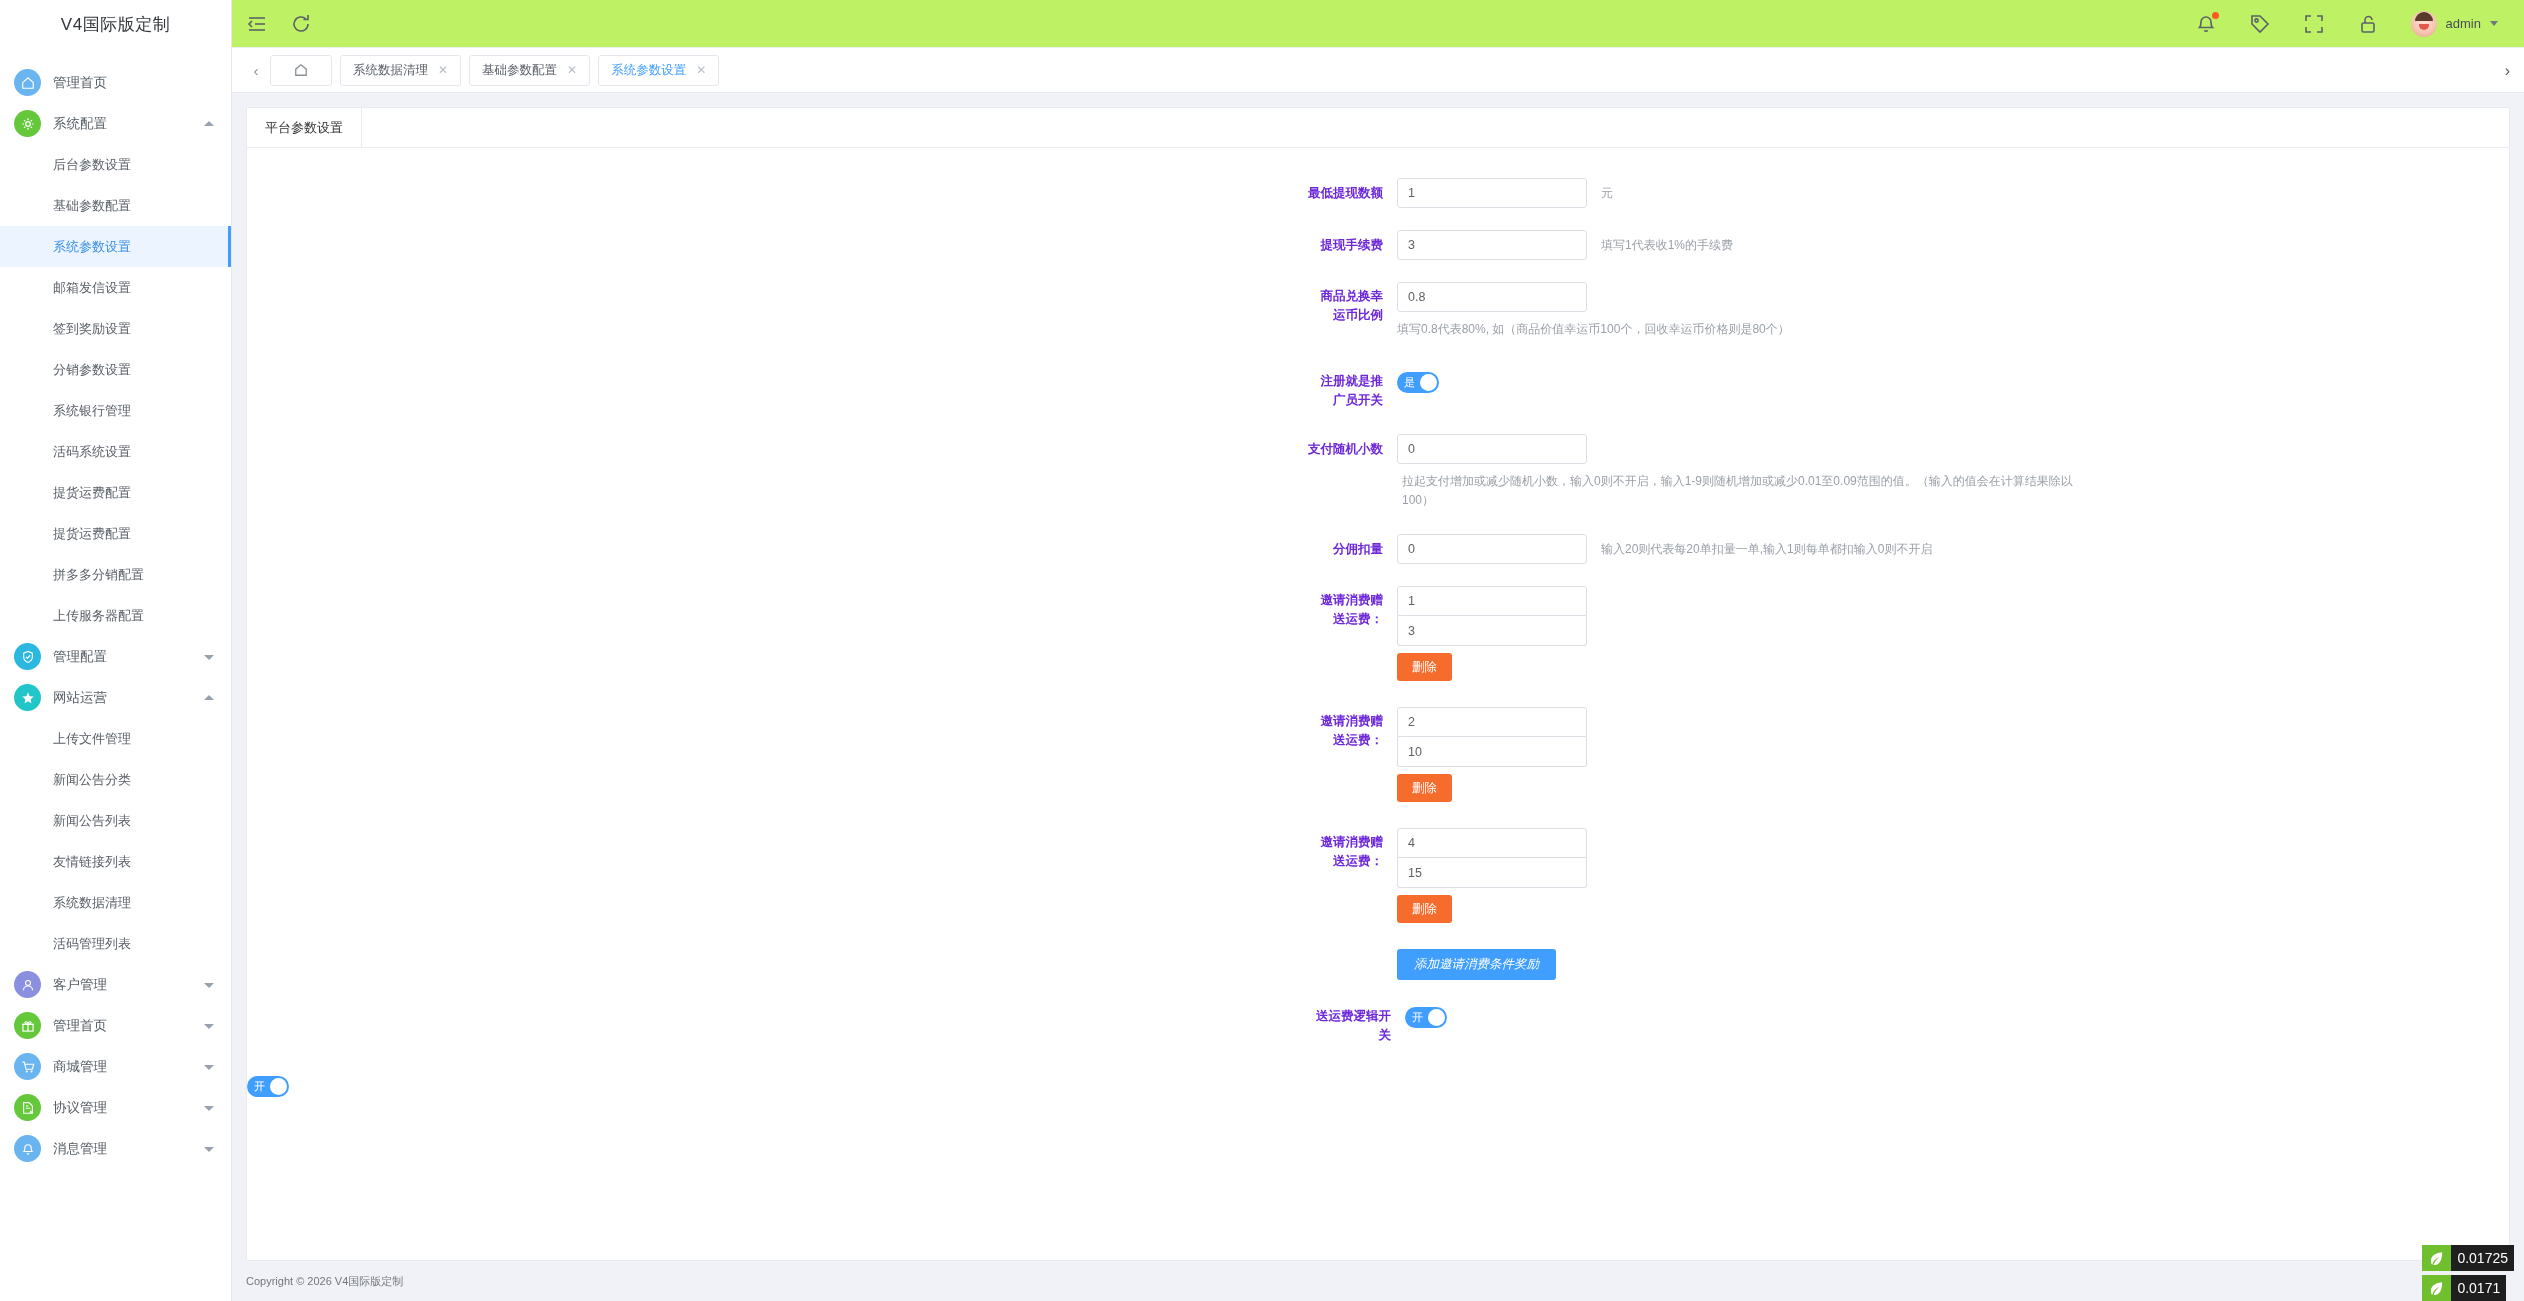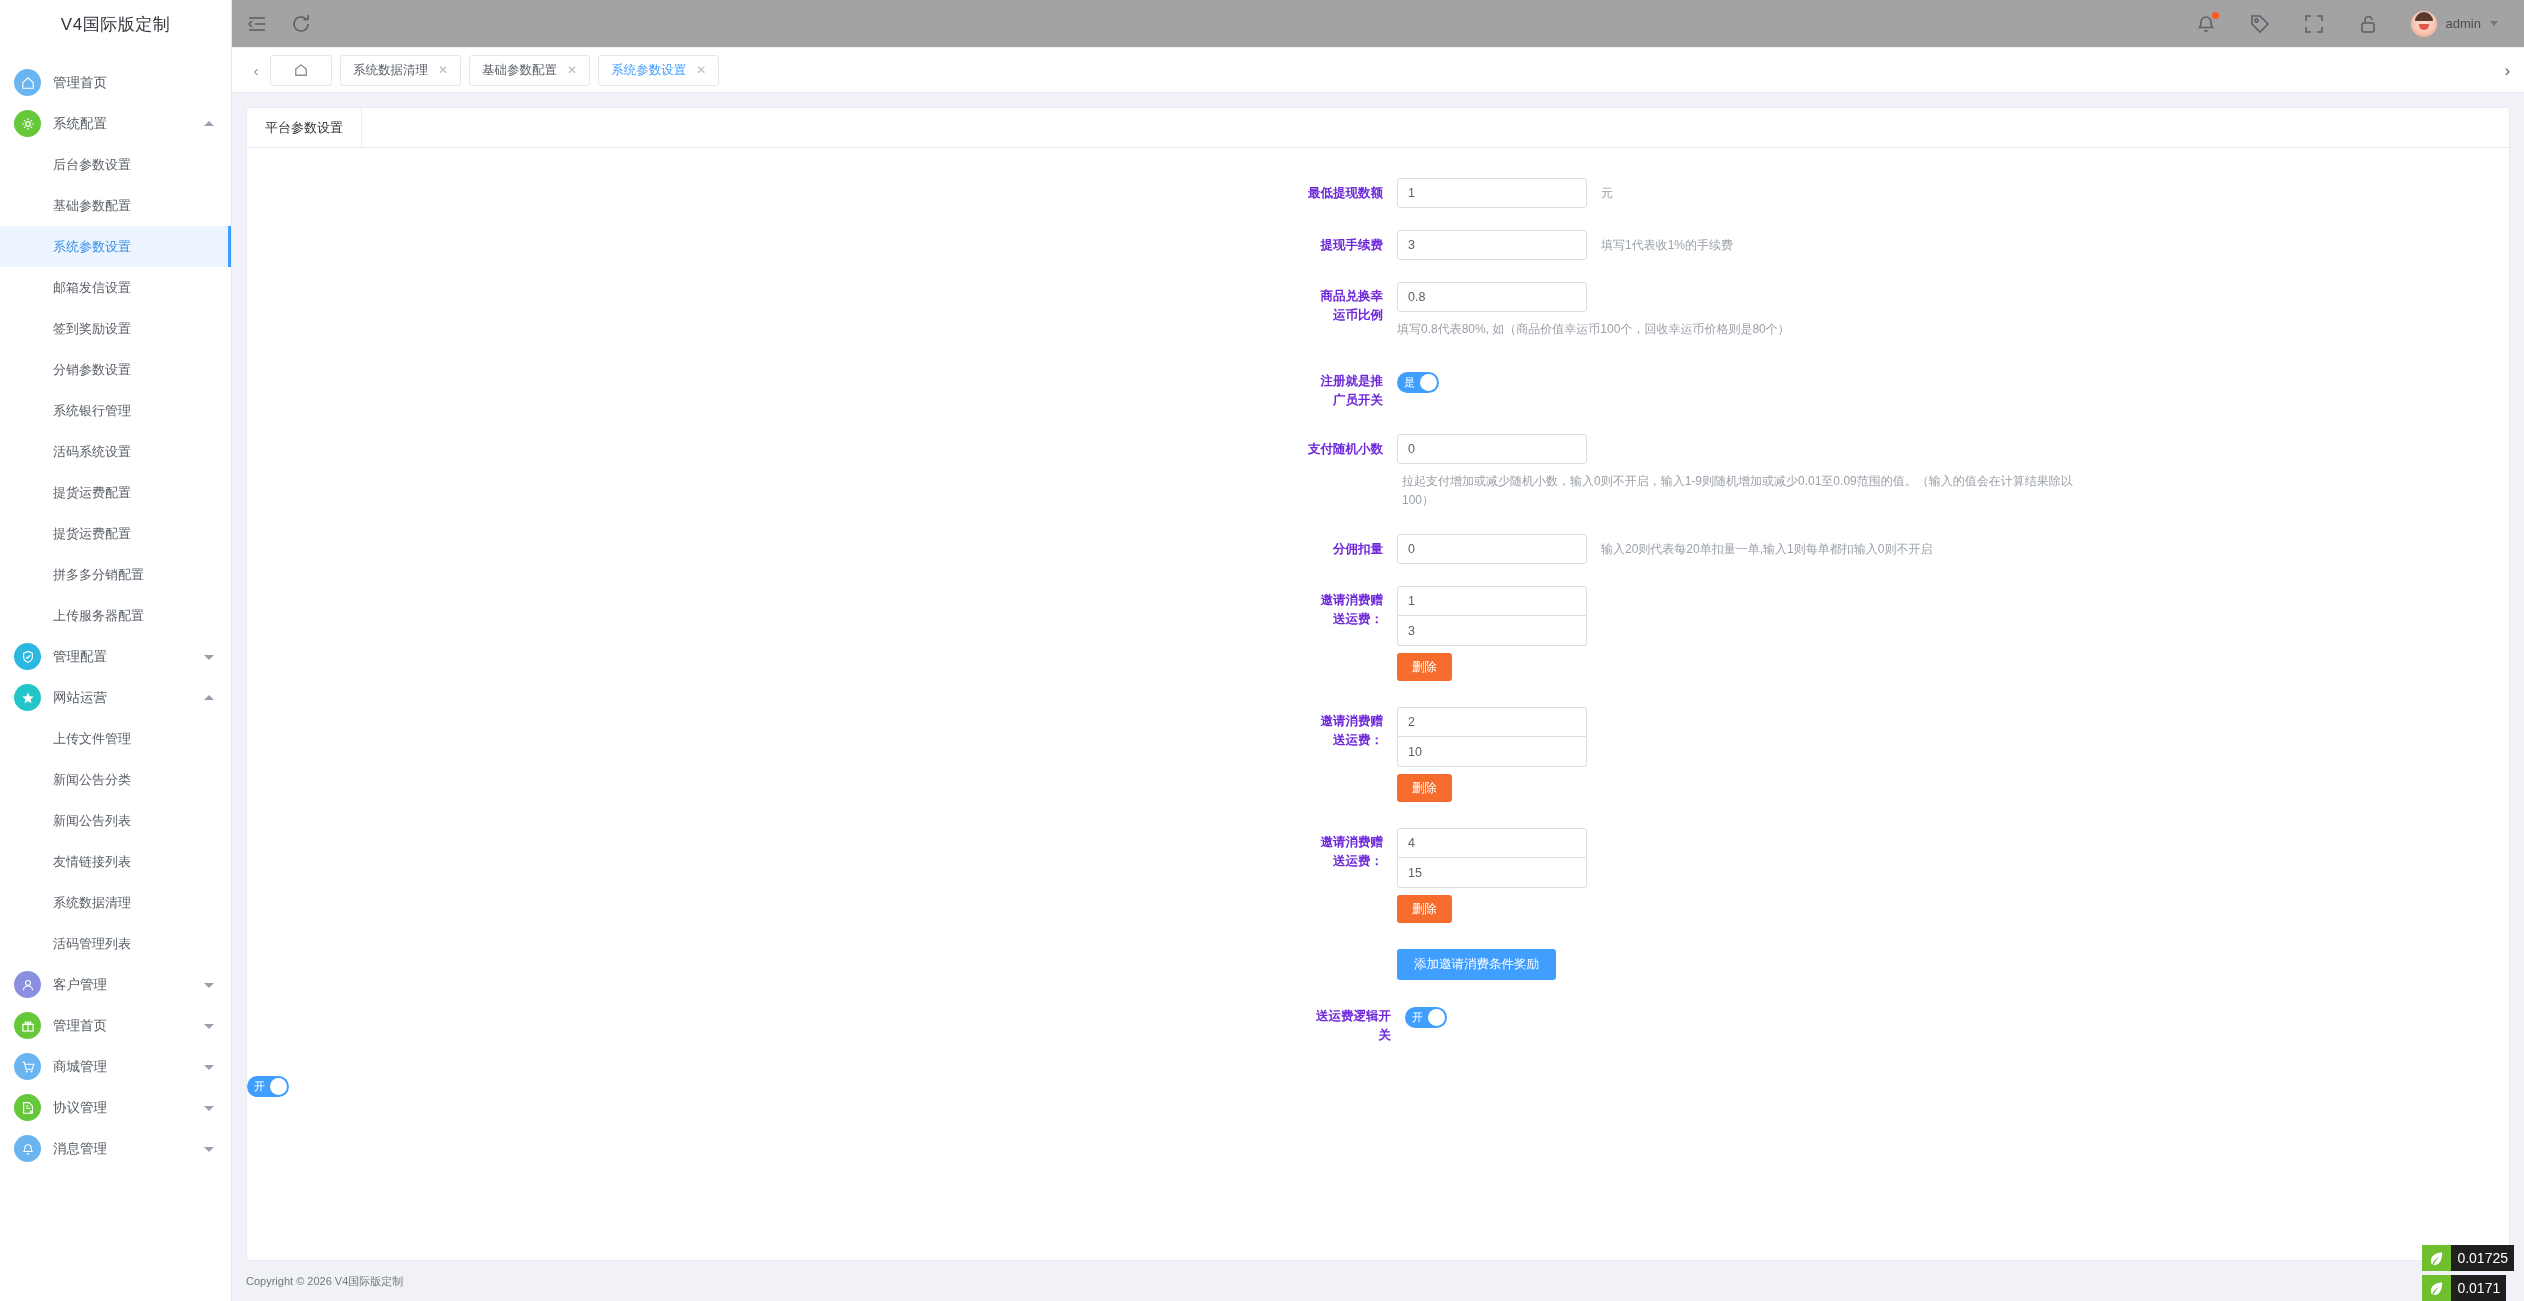--- a/index.html
+++ b/index.html
@@ -56,21 +56,21 @@
   .sub-item.active:after {
     content: ""; position: absolute; right: 0; top: 0;
     width: 3px; height: 100%; background: #409eff;
   }
 
   
   .main { flex: 1; display: flex; flex-direction: column; height: 1301px; position: relative; }
 
   
   .topbar {
-    height: 48px; background: #a3a3a3; display: flex; align-items: center;
+    height: 48px; background: #bef264; display: flex; align-items: center;
     border-bottom: 1px solid #eceef3; flex: 0 0 48px;
   }
   .topbar-left { display: flex; align-items: center; padding-left: 14px; gap: 22px; }
   .tb-icon { width: 22px; height: 22px; display: flex; align-items: center; justify-content: center; cursor: pointer; }
   .tb-icon svg { stroke: #5c6168; fill: none; stroke-width: 1.6; }
   .topbar-right { margin-left: auto; display: flex; align-items: center; gap: 32px; padding-right: 26px; }
   .bell-wrap { position: relative; }
   .dot-badge {
     position: absolute; top: -1px; right: -2px; width: 7px; height: 7px;
     border-radius: 50%; background: #ff5722;
@@ -163,21 +163,21 @@
   .below-hint {
     font-size: 12px; color: #9aa0a8; margin-top: 8px; line-height: 19px;
     max-width: 450px;
   }
   .row-inline { display: flex; align-items: flex-start; }
   .btn {
     border: none; border-radius: 3px; color: #fff; font-size: 12.5px;
     cursor: pointer; font-family: "Liberation Sans", sans-serif;
   }
   .btn-del { background: #f56c2d; padding: 0 15px; height: 28px; margin-top: 7px; }
-  .btn-add { background: #409eff; padding: 0 17px; height: 31px; }
+  .btn-add { background: #409eff; padding: 0 17px; height: 31px; font-style: italic; }
   .switch {
     width: 42px; height: 21px; border-radius: 11px; background: #409eff;
     position: relative; cursor: pointer; margin-top: 5px;
     display: flex; align-items: center;
   }
   .switch .knob {
     position: absolute; right: 2px; top: 2px; width: 17px; height: 17px;
     border-radius: 50%; background: #fff;
   }
   .switch .sw-txt {

